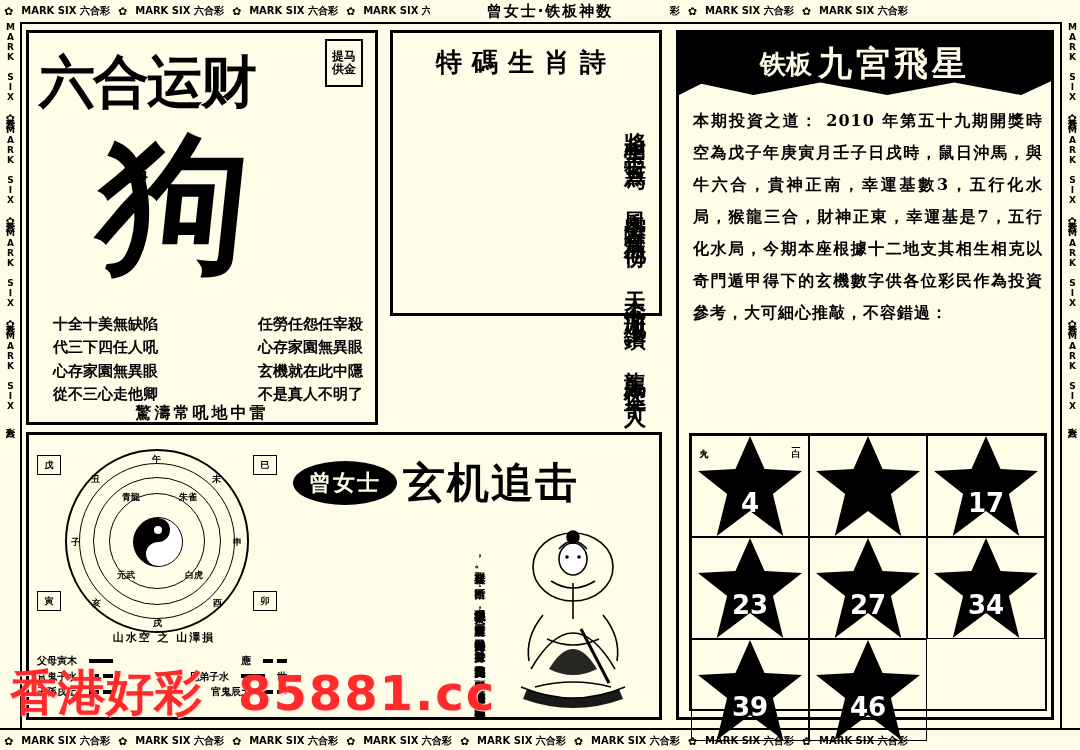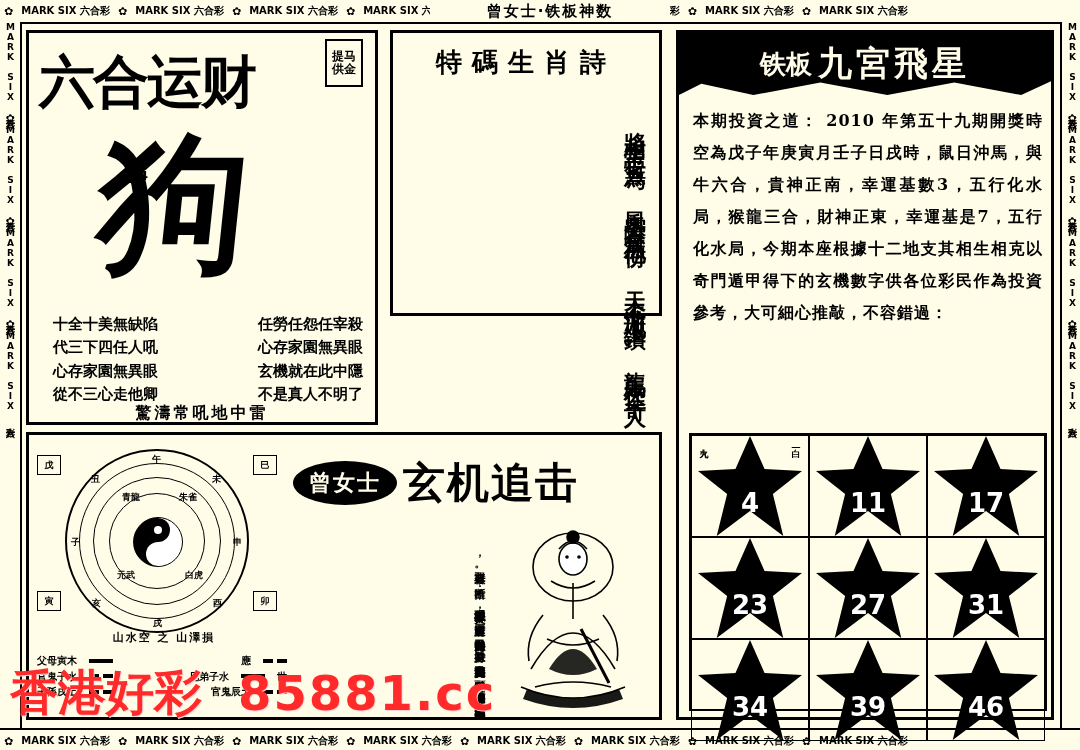--- a/index.html
+++ b/index.html
@@ -337,37 +337,32 @@
 
   <div class="stars-grid">
     <div class="star-cell">
       <div class="star-tag">火九</div>
       <div class="star-tag2">白一</div>
       <div class="star-shape"></div>
       <div class="star-num">4</div>
     </div>
     <div class="star-cell">
       <div class="star-shape"></div>
-      <div class="star-num">11</div>
     </div>
     <div class="star-cell">
       <div class="star-shape"></div>
       <div class="star-num">17</div>
     </div>
     <div class="star-cell">
       <div class="star-shape"></div>
       <div class="star-num">23</div>
     </div>
     <div class="star-cell">
       <div class="star-shape"></div>
       <div class="star-num">27</div>
-    </div>
-    <div class="star-cell">
-      <div class="star-shape"></div>
-      <div class="star-num">31</div>
     </div>
     <div class="star-cell">
       <div class="star-shape"></div>
       <div class="star-num">34</div>
     </div>
     <div class="star-cell">
       <div class="star-shape"></div>
       <div class="star-num">39</div>
     </div>
     <div class="star-cell">

